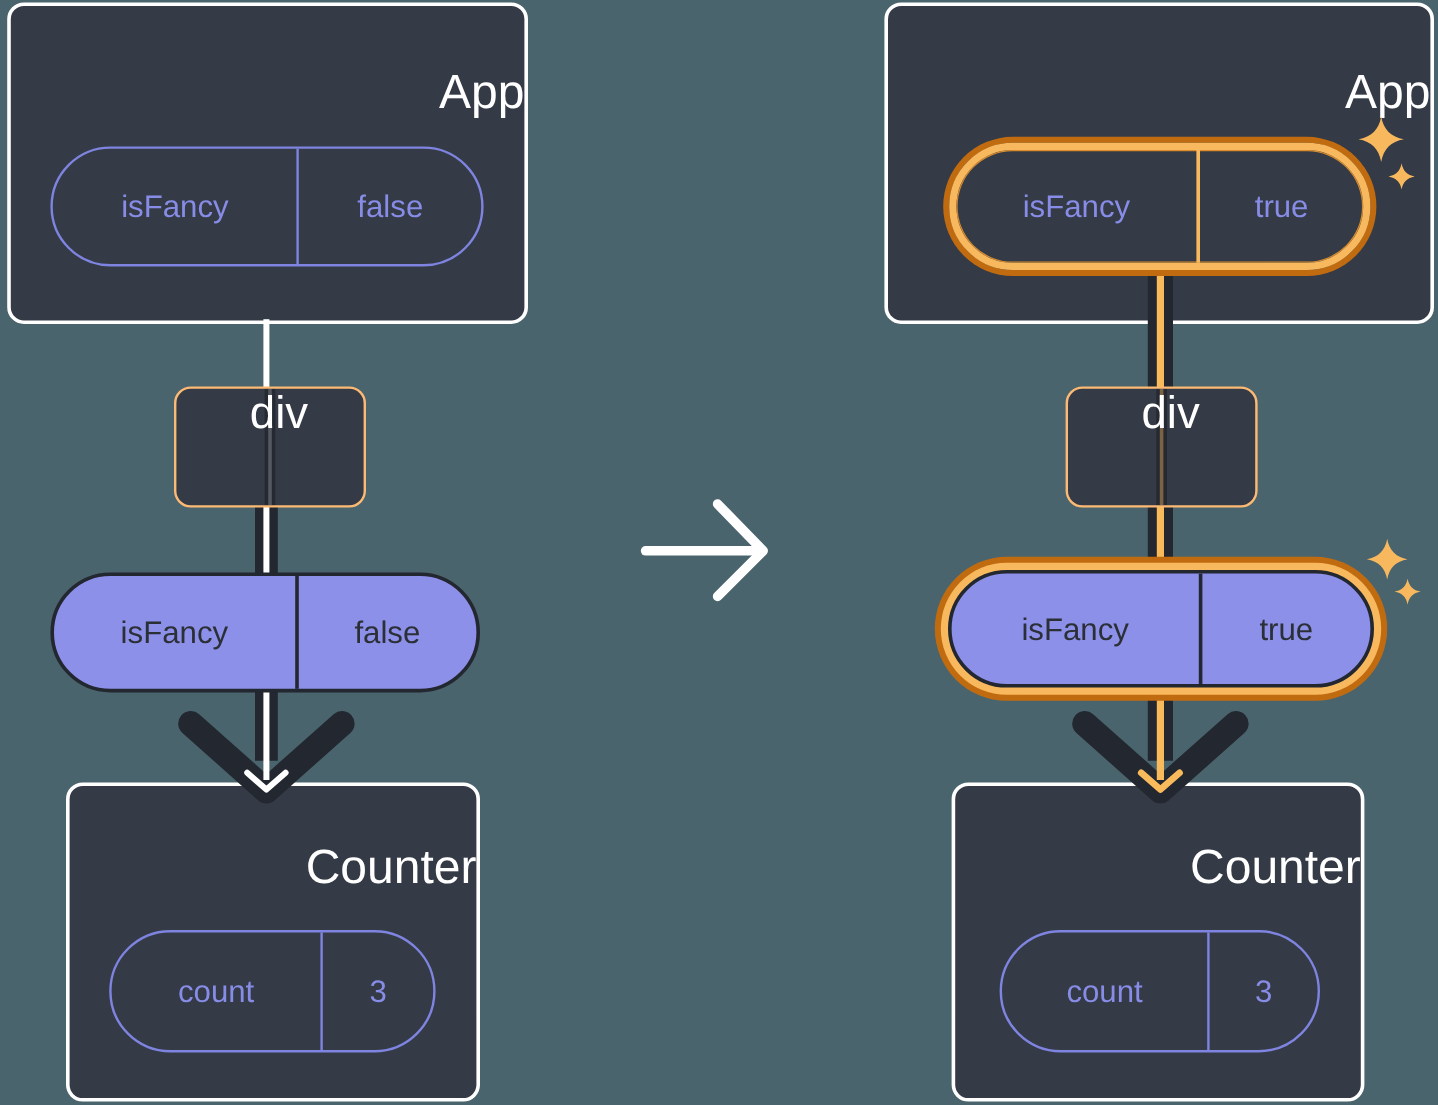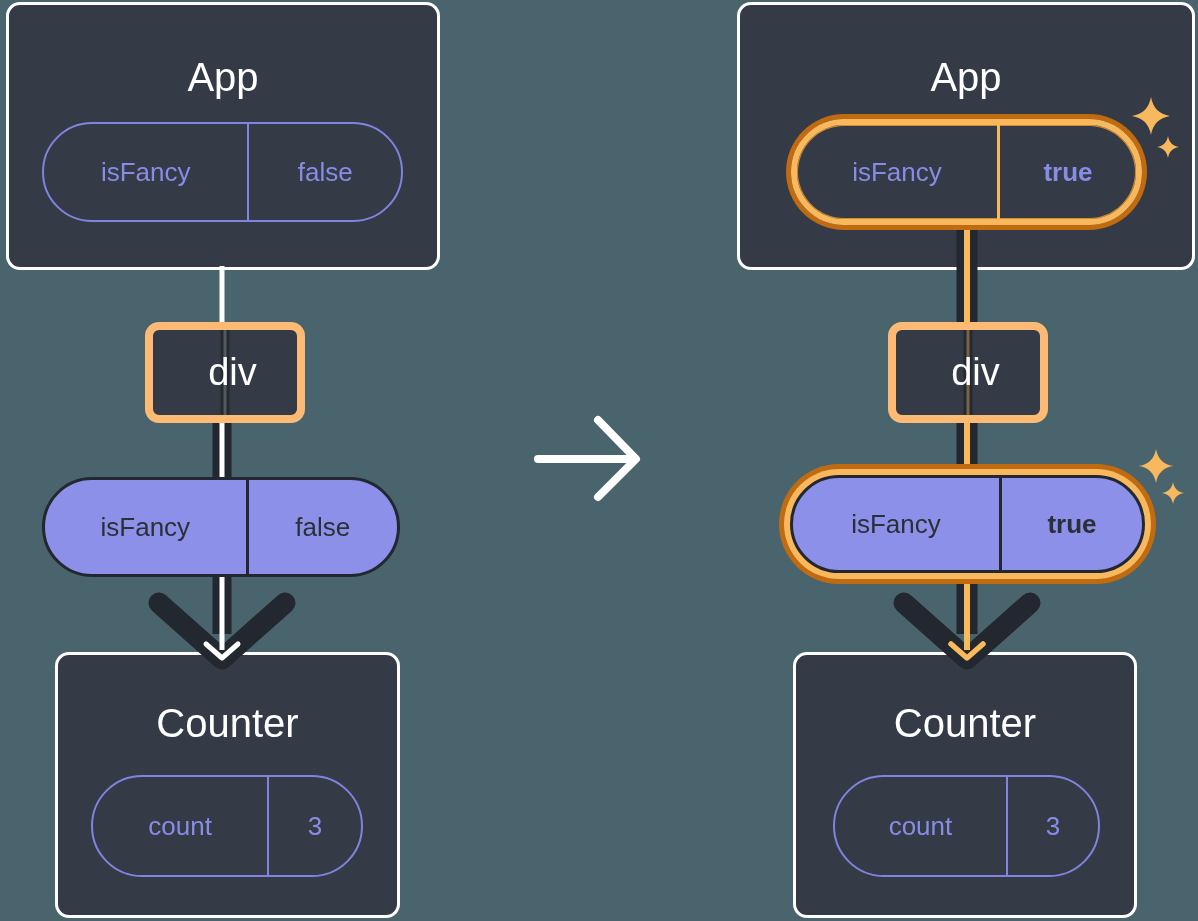--- a/index.html
+++ b/index.html
@@ -13,32 +13,32 @@
   .connectors{position:absolute;left:0;top:0;z-index:2;}
   .box{
     position:absolute;z-index:1;
     background:#343a46;
     border:3px solid #ffffff;
     border-radius:14px;
     box-sizing:border-box;
   }
   .box-title{
     position:absolute;left:0;right:0;
-    text-align:center;
+    text-align:right;
     color:#ffffff;
     font-size:40px;font-weight:500;
     line-height:1;
   }
   .divbox{
     position:absolute;z-index:3;
     background:#343a46;
-    border:8px solid #fdba74;
+    border:2px solid #fdba74;
     border-radius:14px;
     box-sizing:border-box;
-    display:flex;align-items:center;justify-content:center;
+    display:flex;justify-content:center;
     color:#ffffff;font-size:38px;font-weight:500;
     overflow:hidden;
     padding-left:15px;
   }
   .div-stripe{
     position:absolute;top:0;bottom:0;left:50%;
     width:9px;transform:translateX(-50%);
     background:rgba(0,0,0,0.28);
   }
   .div-core{
@@ -81,21 +81,21 @@
     box-shadow:0 0 0 5px #c16b10, inset 0 0 0 1px #d98b2b;
   }
   .pill.ring-outline .sep{background:#f8b95e;width:3px;}
   .pill.ring-solid{
     background:#8c90e9;
     border:3px solid #23272f;
     color:#2b2f36;
     box-shadow:0 0 0 6px #f8b95e, 0 0 0 11px #c16b10;
   }
   .pill.ring-solid .sep{background:#23272f;width:3px;}
-  .bold{font-weight:700;}
+  .bold{font-weight:400;}
   .sparkle{position:absolute;z-index:4;}
 </style>
 </head>
 <body>
 
 <div class="canvas">
 
   <svg class="connectors" width="1198" height="921" viewBox="0 0 1198 921">
 
     <g>

